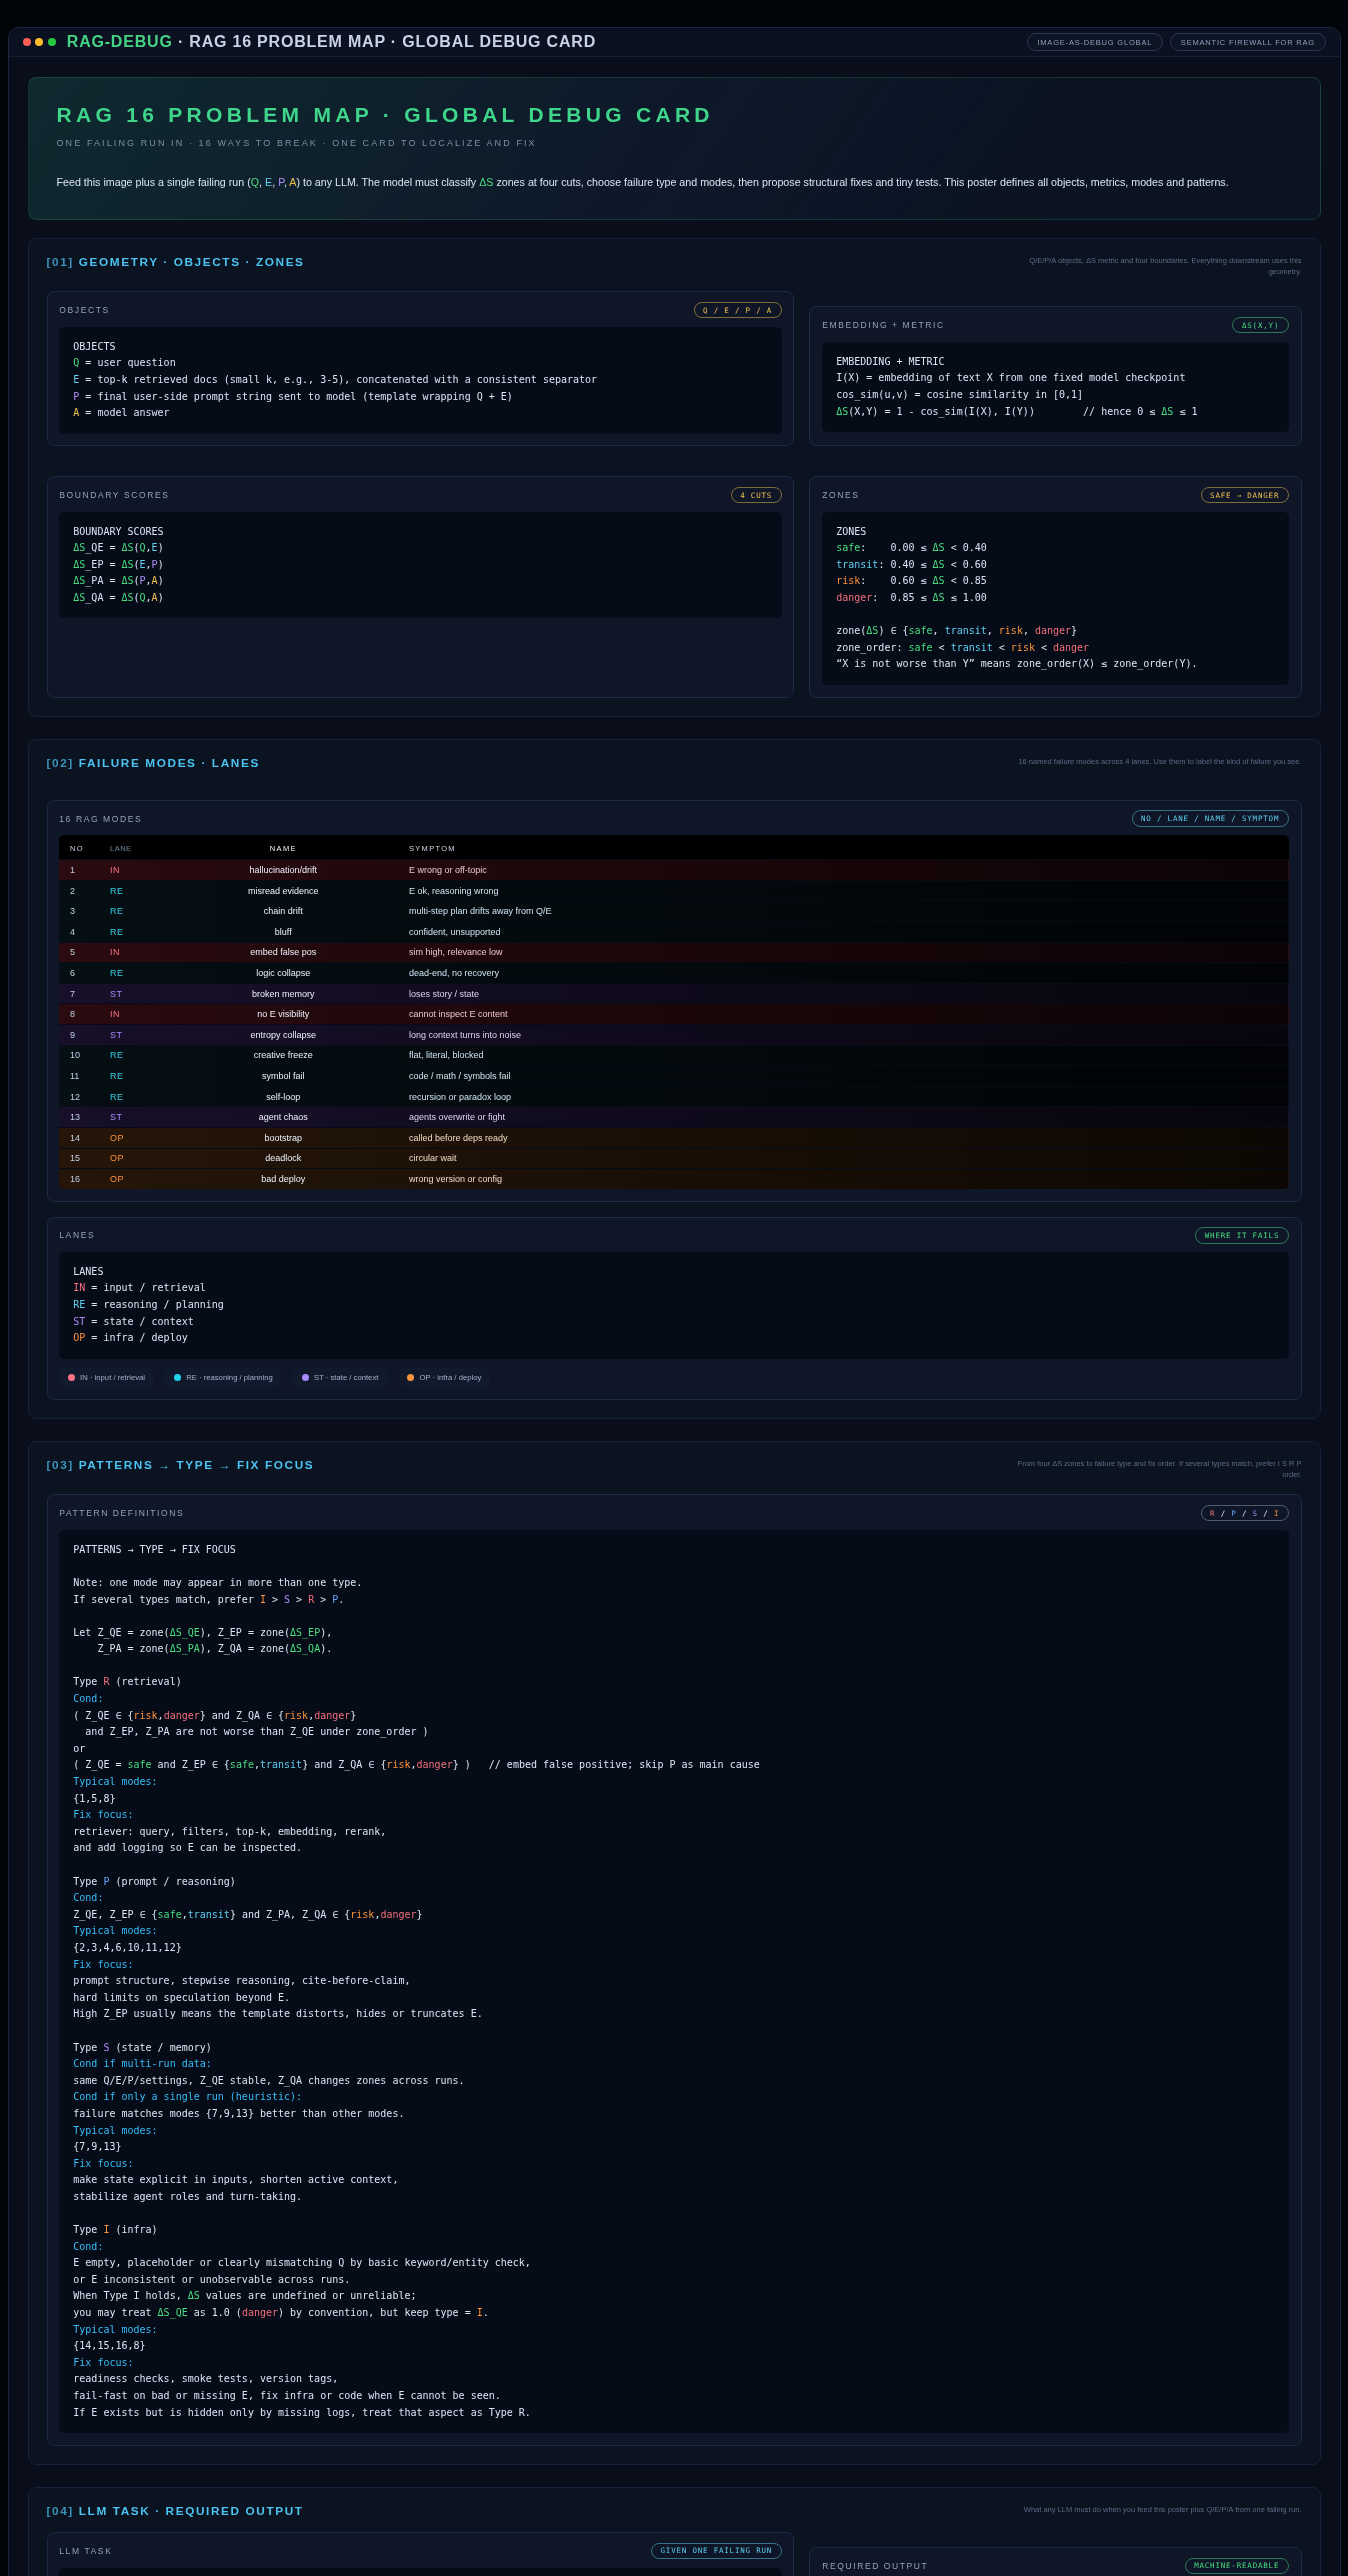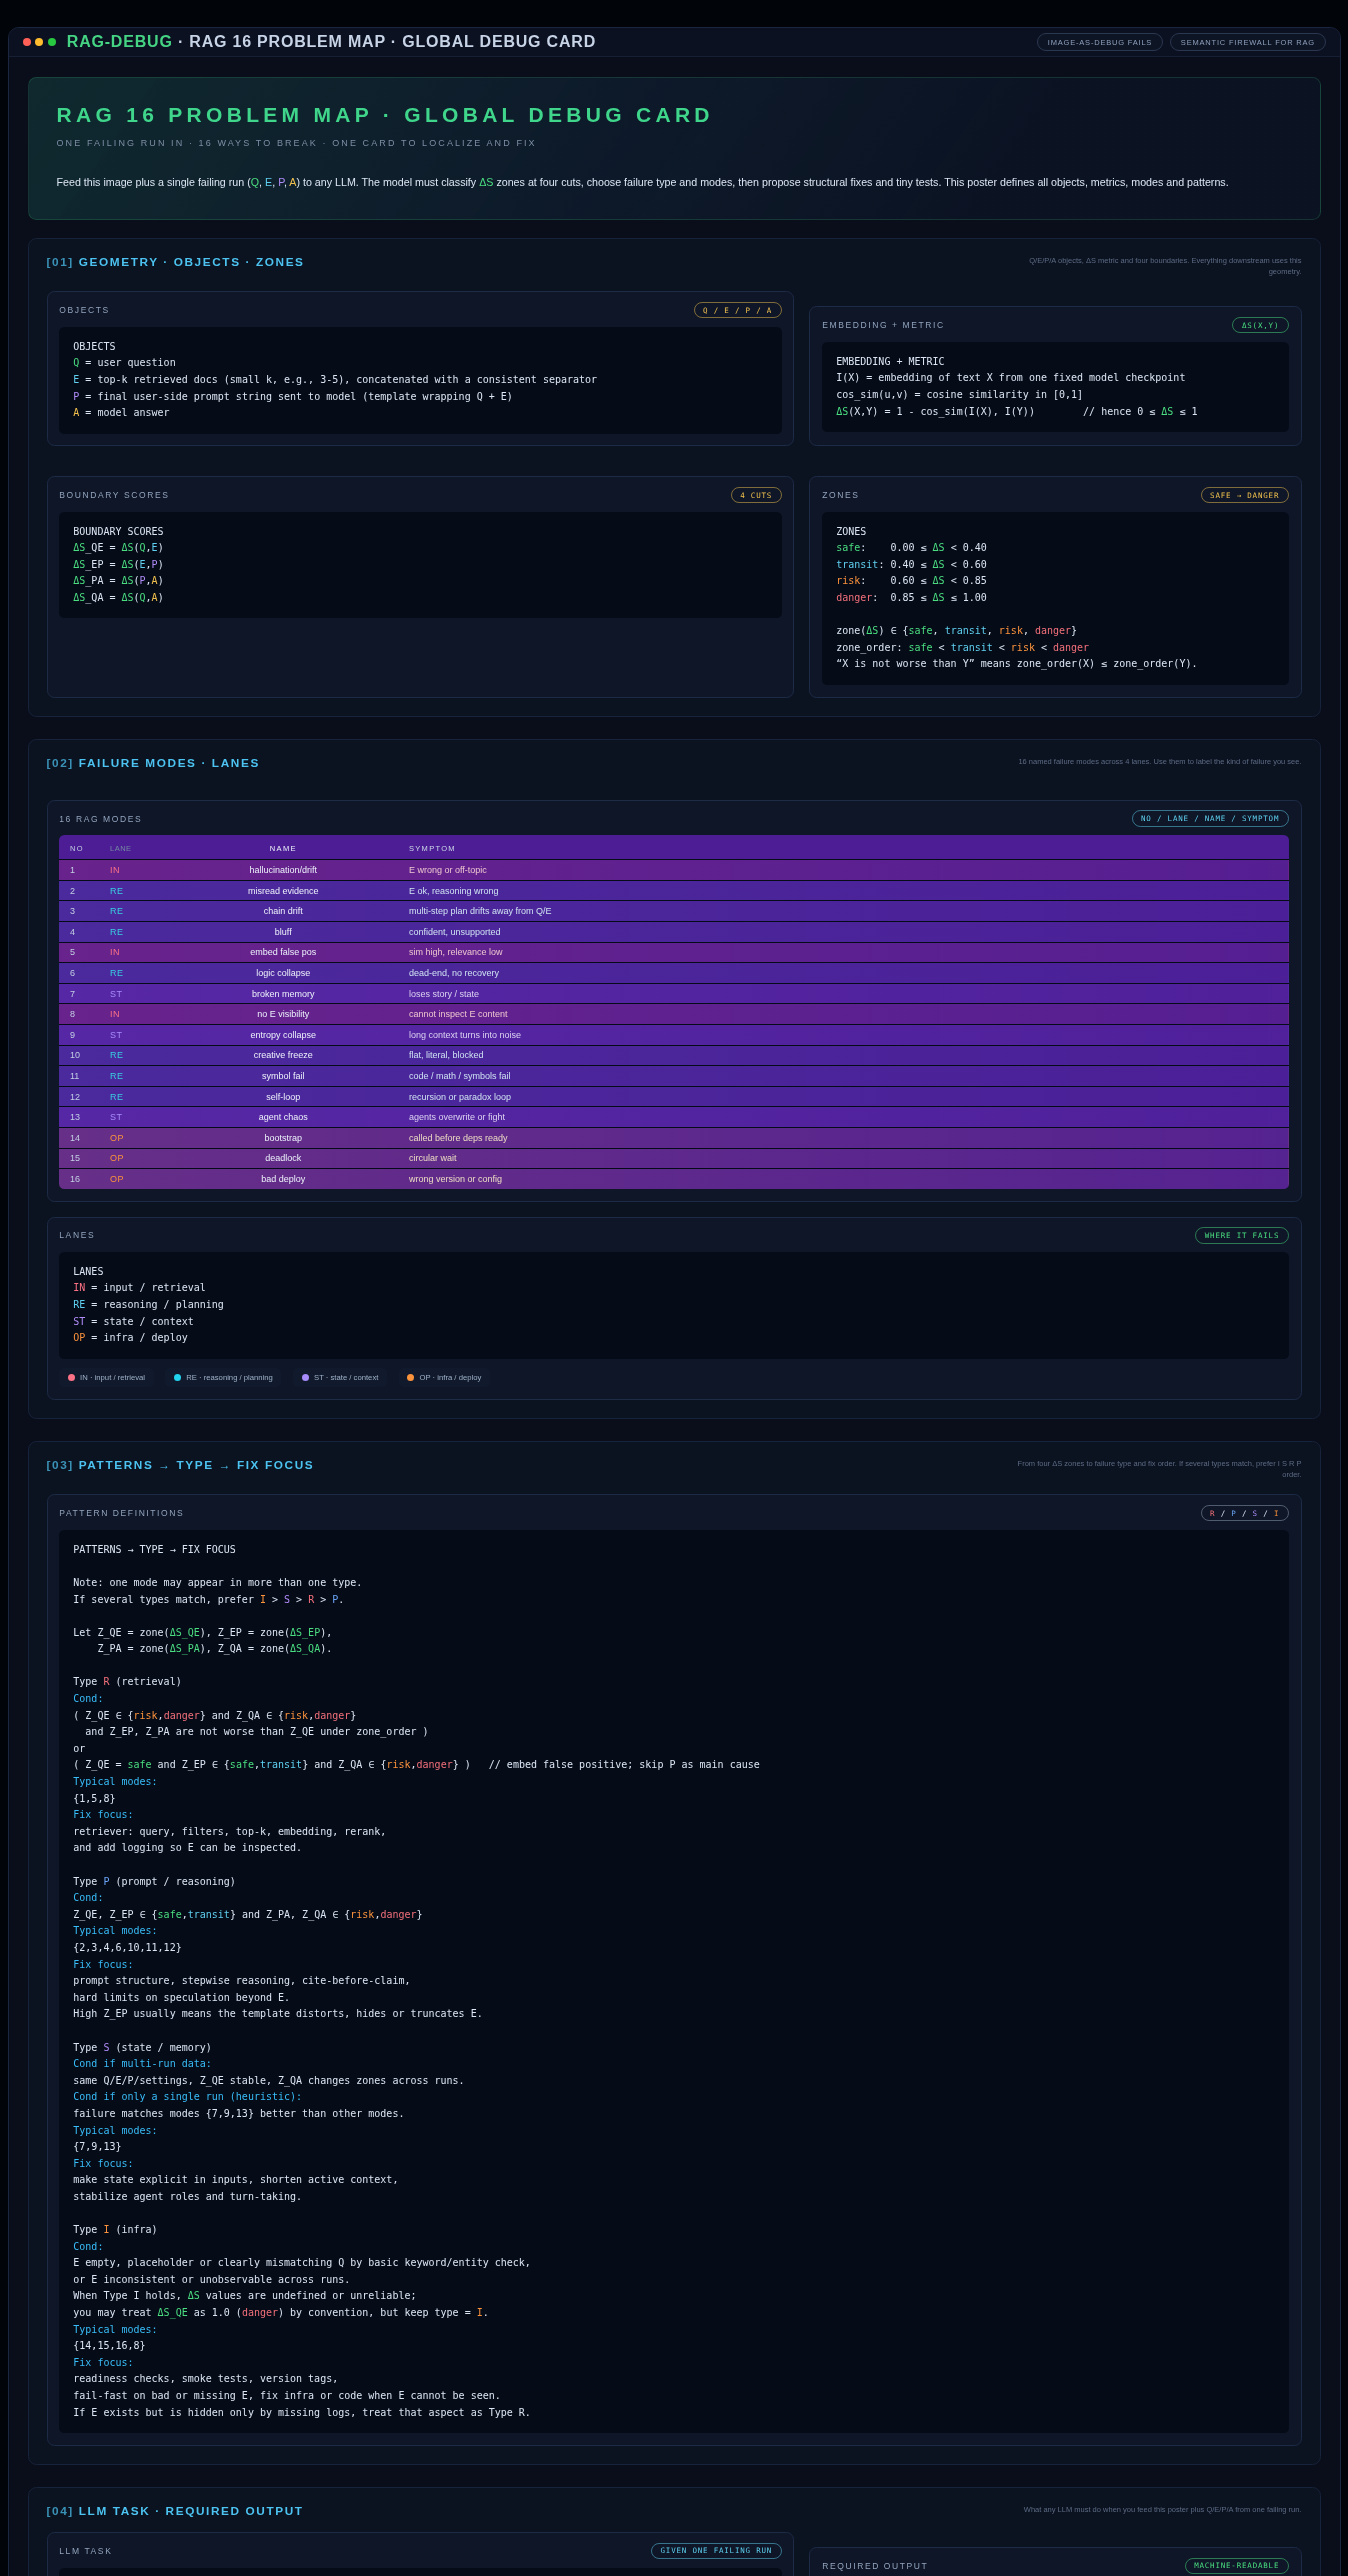--- a/index.html
+++ b/index.html
@@ -84,21 +84,21 @@
     font-family:"DejaVu Sans Mono", monospace;
     font-size:10px; line-height:16.6px;
     white-space:pre; overflow:hidden;
   }
   .cl { min-height:16.6px; }
   
   .c-p{color:#dbe5f3}.c-g{color:#4ade80}.c-c{color:#5fd0f0}.c-b{color:#6aa5f8}
   .c-v{color:#b08cf9}.c-a{color:#f2c14e}.c-o{color:#fb923c}.c-r{color:#f2707a}
   .c-k{color:#fb7185}.c-l{color:#38bdf8}
   
-  .tablebox { background:#4c1d95; border-radius:5.3px; overflow:hidden; }
+  .tablebox { background:#000000; border-radius:5.3px; overflow:hidden; }
   table { width:100%; border-collapse:collapse; }
   th {
     text-align:left; font-size:7.5px; letter-spacing:1.3px; font-weight:normal;
     color:#7688a3; padding:8.5px 10.7px 6.4px 10.7px;
   }
   td { padding:4.8px 10.7px; font-size:9px; }
   tr.mrow { border-top:1.1px solid #060b18; }
   .col-no { width:40px; color:#c2cfe2; }
   .col-lane { width:69px; letter-spacing:0.5px; }
   .col-name { width:230px; color:#edf2fb;text-align:center; }
@@ -127,21 +127,21 @@
 <div class="window">
 
   <div class="titlebar">
     <span class="lights">
       <span class="light red"></span>
       <span class="light yellow"></span>
       <span class="light green"></span>
     </span>
     <span class="tb-title"><span class="brand">RAG-DEBUG</span><span> · RAG 16 PROBLEM MAP · GLOBAL DEBUG CARD</span></span>
     <span class="tb-pills">
-      <span class="pill">IMAGE-AS-DEBUG FAILS</span>
+      <span class="pill">IMAGE-AS-DEBUG GLOBAL</span>
       <span class="pill">SEMANTIC FIREWALL FOR RAG</span>
     </span>
   </div>
 
   <div class="hero">
     <h1>RAG 16 PROBLEM MAP · GLOBAL DEBUG CARD</h1>
     <div class="sub">ONE FAILING RUN IN · 16 WAYS TO BREAK · ONE CARD TO LOCALIZE AND FIX</div>
     <div class="intro"><span class="c-p">Feed this image plus a single failing run (</span><span class="c-g">Q</span><span class="c-p">, </span><span class="c-c">E</span><span class="c-p">, </span><span class="c-v">P</span><span class="c-p">, </span><span class="c-a">A</span><span class="c-p">) to any LLM. The model must classify </span><span class="c-g">ΔS</span><span class="c-p"> zones at four cuts, choose failure type and modes, then propose structural fixes and tiny tests. This poster defines all objects, metrics, modes and patterns.</span></div>
   </div>
 

